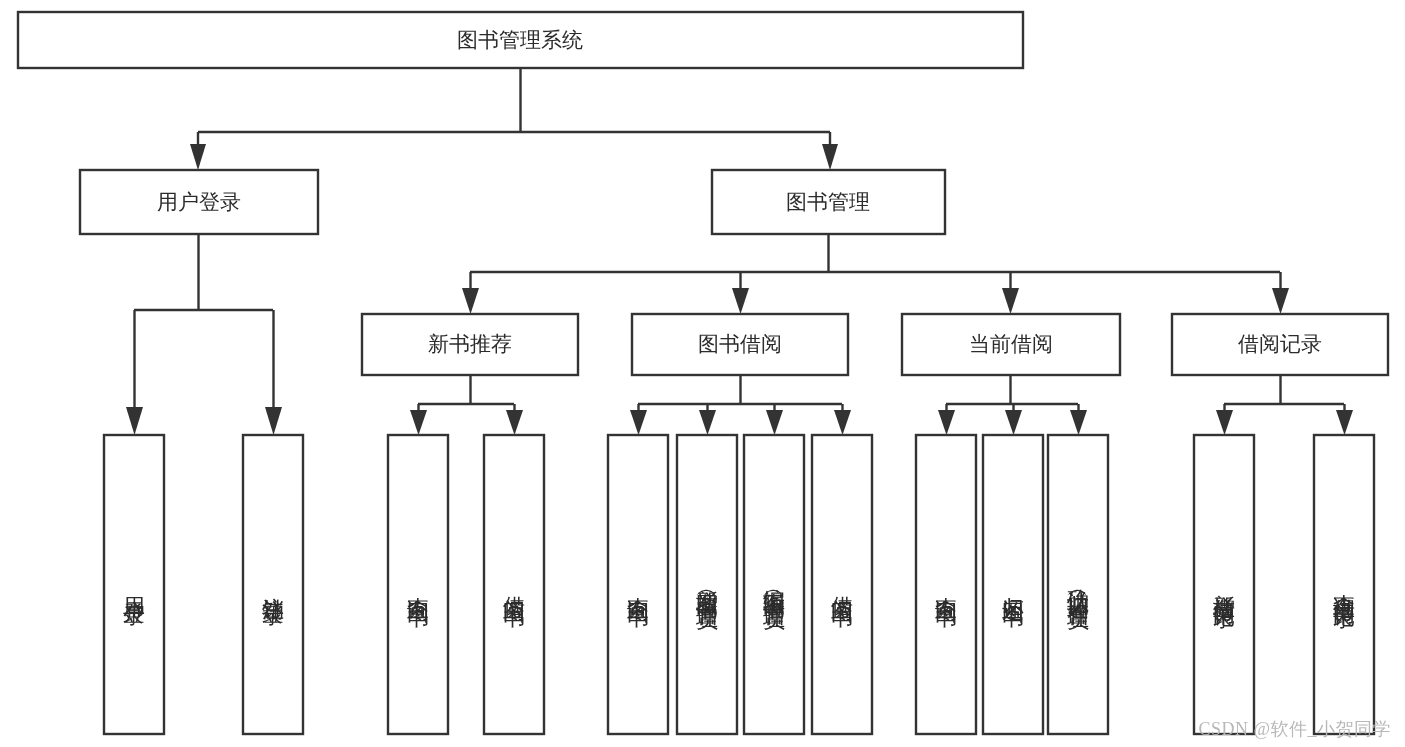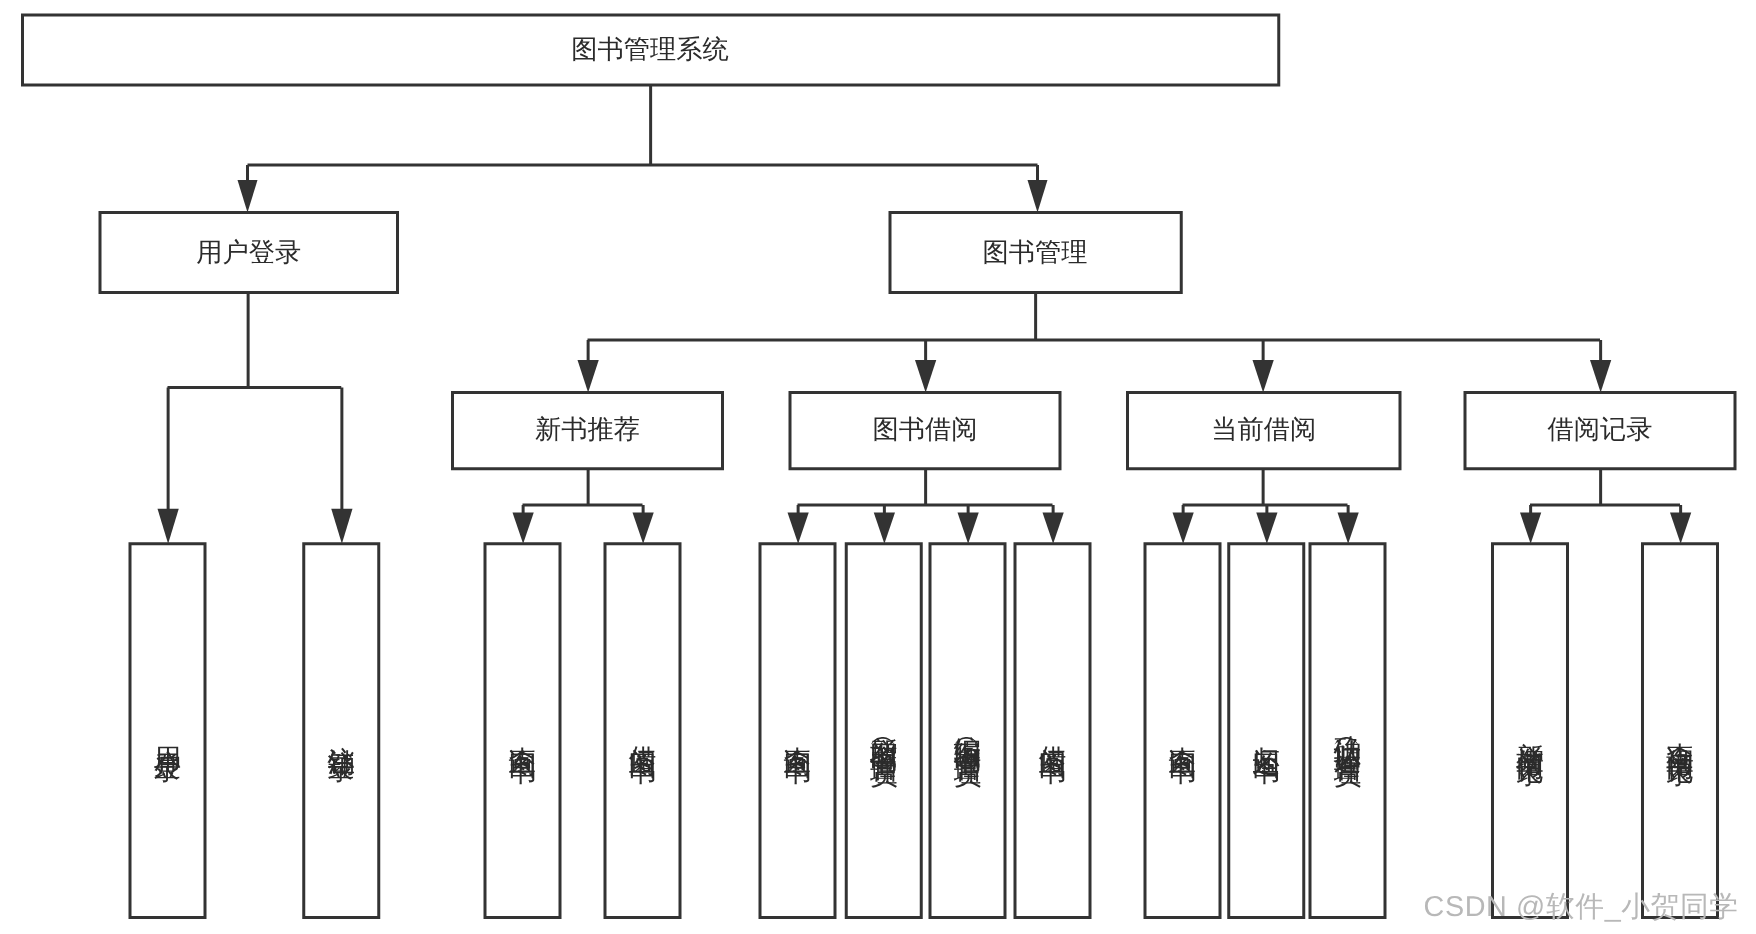--- a/index.html
+++ b/index.html
@@ -46,22 +46,22 @@
     stroke-linecap: butt;
   }
   .arrow-head {
     fill: #333333;
     stroke: none;
   }
   .watermark {
     position: absolute;
     right: 14px;
     bottom: 6px;
-    font-family: Liberation Sans, sans-serif;
-    font-size: 23px;
+    font-family: Liberation Serif, serif;
+    font-size: 18px;
     color: #b8b8b8;
     white-space: nowrap;
     user-select: none;
     letter-spacing: 0.5px;
   }
 </style>
 </head>
 <body>
 
 <div id="diagram-root">

